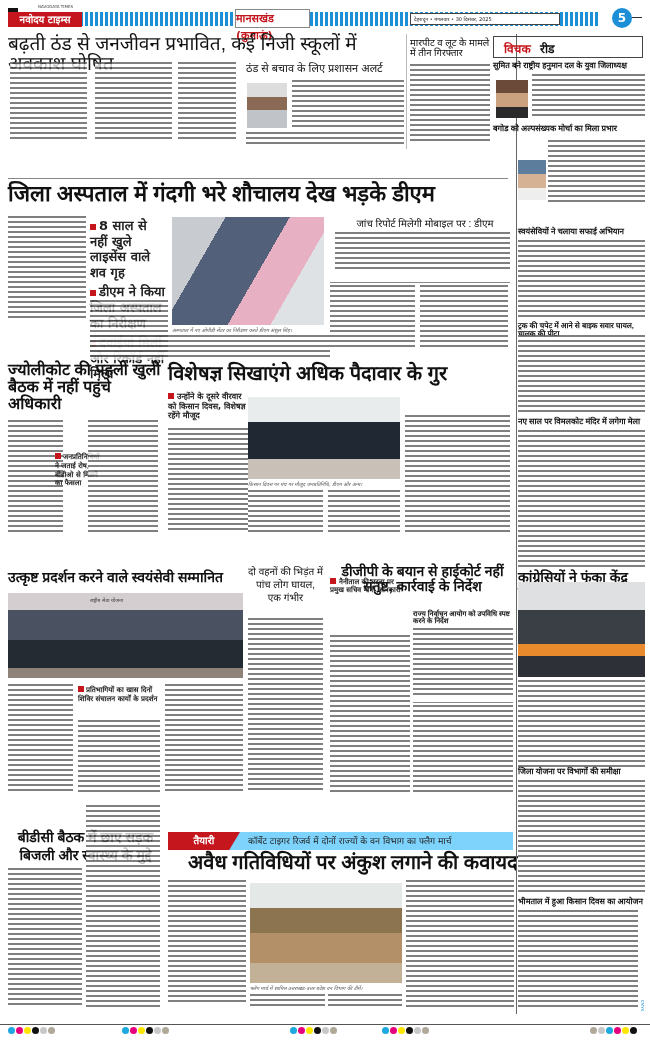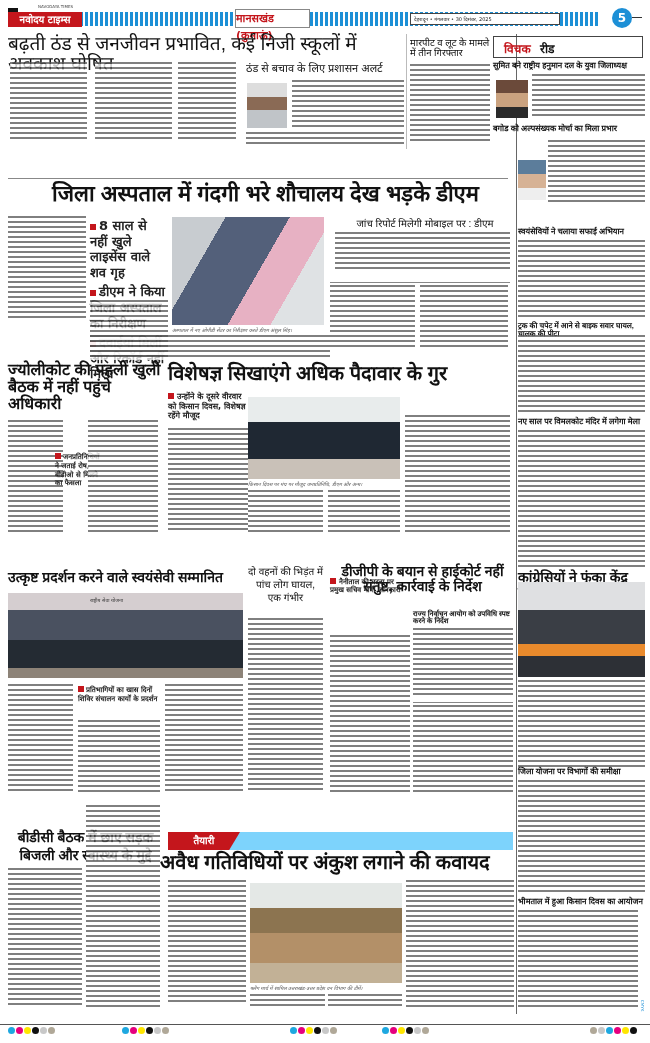--- a/index.html
+++ b/index.html
@@ -48,21 +48,21 @@
 <div class="abs hl" style="left:246px;top:63px;width:160px;font-size:11px;">ठंड से बचाव के लिए प्रशासन अलर्ट</div>
 <div class="abs photo" style="left:247px;top:83px;width:40px;height:45px;background:linear-gradient(180deg,#ddd 0 30%,#8a6a55 30% 60%,#c0c4c8 60%)"></div>
 <div class="abs txt" style="left:292px;top:80px;width:112px;height:50px"></div>
 <div class="abs txt" style="left:246px;top:132px;width:158px;height:12px"></div>
 
 <div class="abs rule-v" style="left:406px;top:34px;height:115px"></div>
 <div class="abs hl" style="left:410px;top:38px;width:80px;font-size:9.5px;">मारपीट व लूट के मामले में तीन गिरफ्तार</div>
 <div class="abs txt" style="left:410px;top:64px;width:80px;height:80px"></div>
 
 <div class="abs rule-h" style="left:8px;top:178px;width:500px"></div>
-<div class="abs hl" style="left:8px;top:182px;width:510px;font-size:22px;font-weight:bold;margin-left:44px;">जिला अस्पताल में गंदगी भरे शौचालय देख भड़के डीएम</div>
+<div class="abs hl" style="left:8px;top:182px;width:510px;font-size:22px;font-weight:bold;">जिला अस्पताल में गंदगी भरे शौचालय देख भड़के डीएम</div>
 <div class="abs txt" style="left:8px;top:216px;width:78px;height:105px"></div>
 <div class="abs" style="left:90px;top:218px;width:78px">
   <div class="bullet">8 साल से नहीं खुले लाइसेंस वाले शव गृह</div>
   <div class="bullet" style="margin-top:4px">डीएम ने किया जिला अस्पताल का निरीक्षण</div>
   <div class="bullet" style="margin-top:4px">दवाईयां मिलीं और रिकॉर्ड नहीं मिला</div>
 </div>
 <div class="abs txt" style="left:90px;top:300px;width:78px;height:60px"></div>
 <div class="abs photo" style="left:172px;top:217px;width:152px;height:108px;background:linear-gradient(120deg,#c8ccd0 0 25%,#53607a 25% 55%,#e7b1c3 55% 75%,#dfe2e4 75%)"></div>
 <div class="abs caption" style="left:172px;top:327px;width:152px">अस्पताल में नए ओपीडी सेंटर का निरीक्षण करते डीएम अंशुल सिंह।</div>
 <div class="abs hl" style="left:340px;top:219px;width:170px;font-size:10px;text-align:center">जांच रिपोर्ट मिलेगी मोबाइल पर : डीएम</div>
@@ -109,22 +109,23 @@
 <div class="abs txt" style="left:413px;top:628px;width:100px;height:70px"></div>
 <div class="abs rule-h" style="left:413px;top:702px;width:100px"></div>
 <div class="abs txt" style="left:413px;top:705px;width:100px;height:90px"></div>
 
 <div class="abs hl" style="left:8px;top:828px;width:155px;font-size:14px;font-weight:bold;text-align:center;line-height:1.3">बीडीसी बैठक में छाए सड़क बिजली और स्वास्थ्य के मुद्दे</div>
 <div class="abs txt" style="left:8px;top:868px;width:74px;height:140px"></div>
 <div class="abs txt" style="left:86px;top:805px;width:74px;height:203px"></div>
 
 <div class="abs" style="left:168px;top:832px;width:345px;height:18px;background:#7dd3fc">
   <div style="position:absolute;left:0;top:0;width:72px;height:18px;background:#c4161c;color:#fff;font-size:10px;font-weight:bold;text-align:center;line-height:18px;clip-path:polygon(0 0,100% 0,85% 100%,0 100%)">तैयारी</div>
+  <div style="position:absolute;left:80px;top:0;width:265px;height:18px;font-size:9px;line-height:18px;color:#222">कॉर्बेट टाइगर रिजर्व में दोनों राज्यों के वन विभाग का फ्लैग मार्च</div>
 </div>
-<div class="abs hl" style="left:160px;top:852px;width:345px;font-size:20px;font-weight:bold;">अवैध गतिविधियों पर अंकुश लगाने की कवायद</div>
+<div class="abs hl" style="left:188px;top:852px;width:345px;font-size:20px;font-weight:bold;">अवैध गतिविधियों पर अंकुश लगाने की कवायद</div>
 <div class="abs txt" style="left:168px;top:880px;width:78px;height:125px"></div>
 <div class="abs photo" style="left:250px;top:883px;width:152px;height:100px;background:linear-gradient(180deg,#e4e8e6 0 25%,#8c7450 25% 50%,#b39068 50% 80%,#c2b196 80%)"></div>
 <div class="abs caption" style="left:250px;top:985px;width:152px">फ्लैग मार्च में शामिल उत्तराखंड-उत्तर प्रदेश वन विभाग की टीमें।</div>
 <div class="abs txt" style="left:250px;top:994px;width:75px;height:14px"></div>
 <div class="abs txt" style="left:328px;top:994px;width:74px;height:14px"></div>
 <div class="abs txt" style="left:406px;top:880px;width:108px;height:128px"></div>
 
 <div class="abs rule-v" style="left:516px;top:34px;height:980px;background:#666"></div>
 <div class="abs box" style="left:493px;top:36px;width:150px;height:22px">
   <span style="position:absolute;left:10px;top:3px;font-size:12px;font-weight:bold;color:#c4161c">विचक</span>

